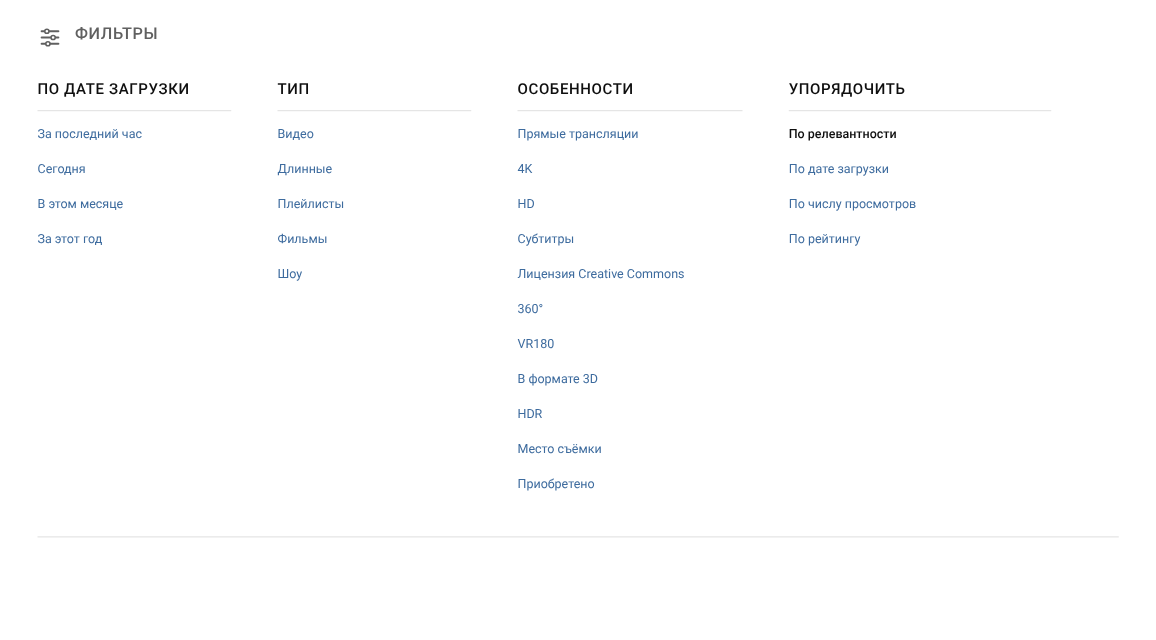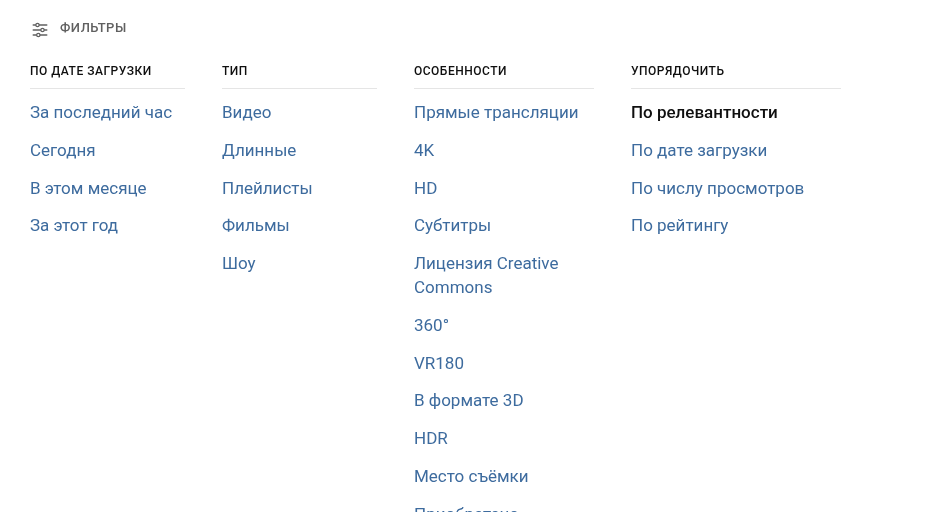--- a/index.html
+++ b/index.html
@@ -51,21 +51,21 @@
       letter-spacing: 0.5px;
       color: #0f0f0f;
       margin-bottom: 12px;
       padding-bottom: 10px;
       border-bottom: 1px solid #e5e5e5;
       text-transform: uppercase;
     }
 
     .filter-item {
       display: block;
-      font-size: 17px;
+      font-size: 10px;
       color: #3d6b9e;
       margin-bottom: 14px;
       cursor: pointer;
       line-height: 1.4;
       text-decoration: none;
     }
 
     .filter-item.active {
       color: #0f0f0f;
       font-weight: 500;

